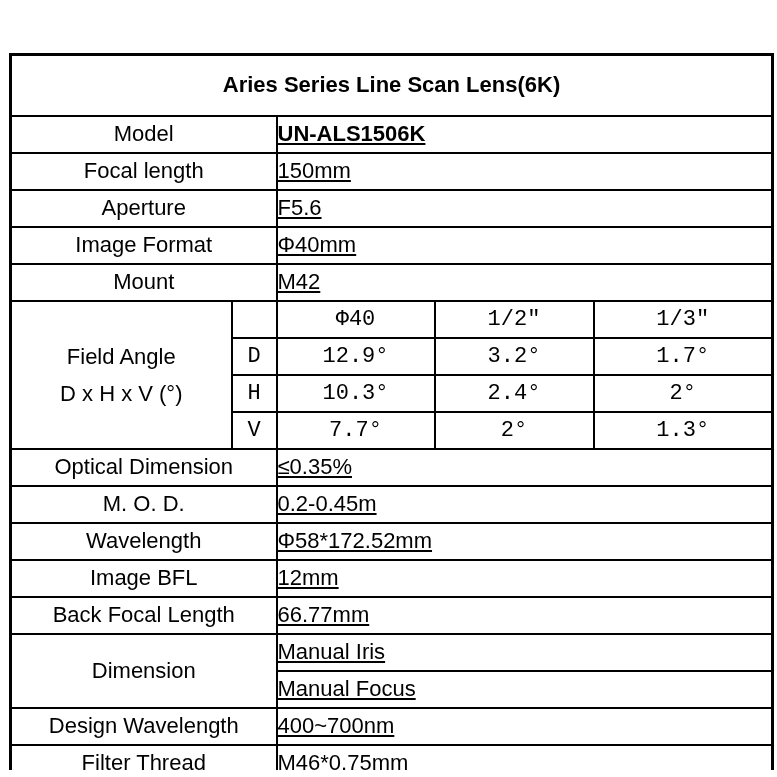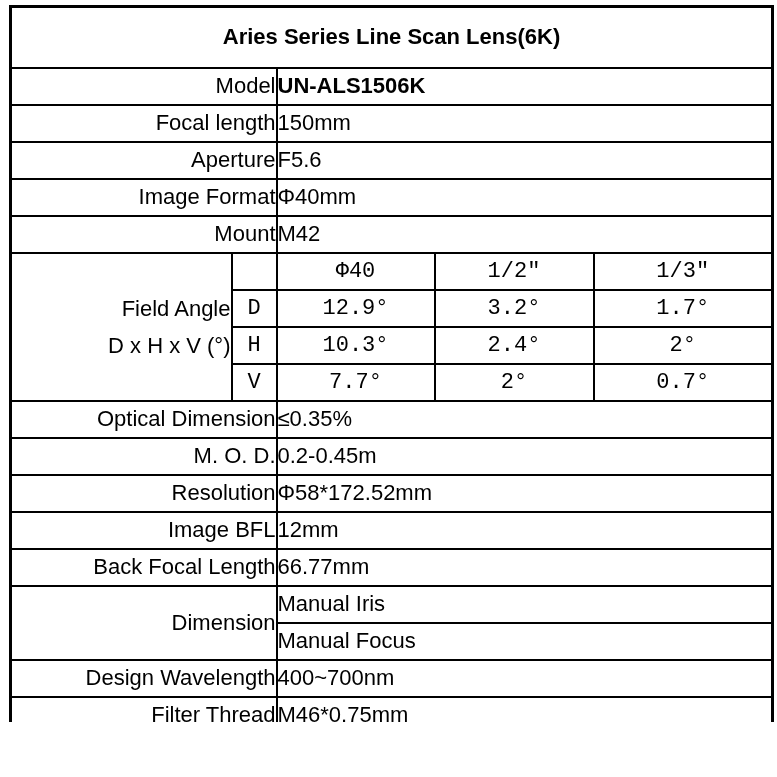--- a/index.html
+++ b/index.html
@@ -8,20 +8,21 @@
     background: #ffffff;
   }
   .sheet {
     width: 777px;
     height: 722px;
     background: #ffffff;
     box-sizing: border-box;
     padding: 5px 0 12px 9px;
     font-family: "Liberation Sans", sans-serif;
     color: #000000;
+    margin-top: 48px;
   }
   table.spec {
     border-collapse: collapse;
     table-layout: fixed;
     width: 762px;
     border: 3px solid #000000;
   }
   table.spec td {
     border: 2px solid #000000;
     font-size: 22px;
@@ -32,26 +33,27 @@
     vertical-align: middle;
   }
   tr.title-row { height: 61px; }
   tr.data-row  { height: 37px; }
   td.title-cell {
     text-align: center;
     font-size: 30px;
     font-weight: bold;
   }
   td.lbl {
-    text-align: right;
+    text-align: center;
     padding-left: 9px;
   }
   td.val {
     text-align: left;
     padding-left: 9px;
+    text-decoration: underline;
   }
   td.ctr {
     text-align: center;
     font-family: Liberation Mono, monospace;
   }
   .bold { font-weight: bold; }
   .fa-label div { line-height: 37px; }
 </style>
 </head>
 <body>
@@ -118,35 +120,35 @@
       <td class="ctr">H</td>
       <td class="ctr">10.3°</td>
       <td class="ctr">2.4°</td>
       <td class="ctr">2°</td>
     </tr>
 
     <tr class="data-row">
       <td class="ctr">V</td>
       <td class="ctr">7.7°</td>
       <td class="ctr">2°</td>
-      <td class="ctr">0.7°</td>
+      <td class="ctr">1.3°</td>
     </tr>
 
     <tr class="data-row">
       <td class="lbl" colspan="2">Optical Dimension</td>
       <td class="val" colspan="3">≤0.35%</td>
     </tr>
 
     <tr class="data-row">
       <td class="lbl" colspan="2">M. O. D.</td>
       <td class="val" colspan="3">0.2-0.45m</td>
     </tr>
 
     <tr class="data-row">
-      <td class="lbl" colspan="2">Resolution</td>
+      <td class="lbl" colspan="2">Wavelength</td>
       <td class="val" colspan="3">Φ58*172.52mm</td>
     </tr>
 
     <tr class="data-row">
       <td class="lbl" colspan="2">Image BFL</td>
       <td class="val" colspan="3">12mm</td>
     </tr>
 
     <tr class="data-row">
       <td class="lbl" colspan="2">Back Focal Length</td>

